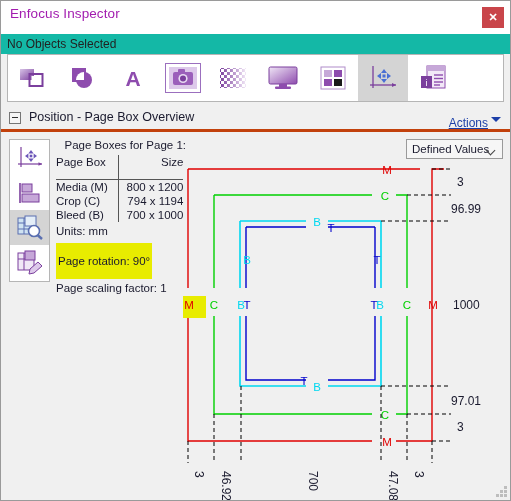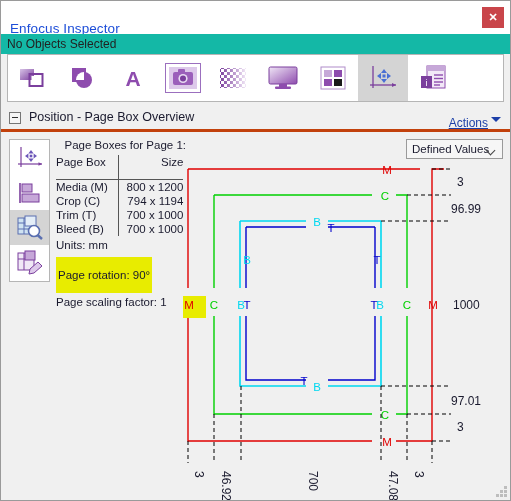--- a/index.html
+++ b/index.html
@@ -19,22 +19,22 @@
   }
 
   
   .titlebar {
     position: absolute; left: 0; top: 0;
     width: 509px; height: 33px;
     background: #ffffff;
     border-bottom: 1px solid #ffffff;
   }
   .titlebar .title {
-    position: absolute; left: 9px; top: 20px;
-    font-size: 13.5px; color: #1d4ed8;
+    position: absolute; left: 9px; top: 5px;
+    font-size: 13.5px; color: #a21caf;
     letter-spacing: .1px;
     white-space: nowrap;
   }
   .close-btn {
     position: absolute; right: 6px; top: 6px;
     width: 22px; height: 21px;
     background: #c9454a;
     color: #ffffff;
     font-size: 11px; font-weight: bold;
     display: flex; align-items: center; justify-content: center;
@@ -398,24 +398,20 @@
             </tr>
         <tr>
           <td class="c1">Media (M)</td>
           <td class="c2">800 x 1200</td>
         </tr>
         <tr>
           <td class="c1">Crop (C)</td>
           <td class="c2">794 x 1194</td>
         </tr>
         <tr>
-          <td class="c1">Trim (T)</td>
-          <td class="c2">700 x 1000</td>
-        </tr>
-        <tr>
           <td class="c1">Bleed (B)</td>
           <td class="c2">700 x 1000</td>
         </tr>
       </tbody>
         </table>
       <div class="info-extra">Units: mm</div>
       <div style="margin-top:3px;"><span class="info-extra hl">Page rotation: 90°</span></div>
       <div class="info-extra">Page scaling factor: 1</div>
     </div>
 

